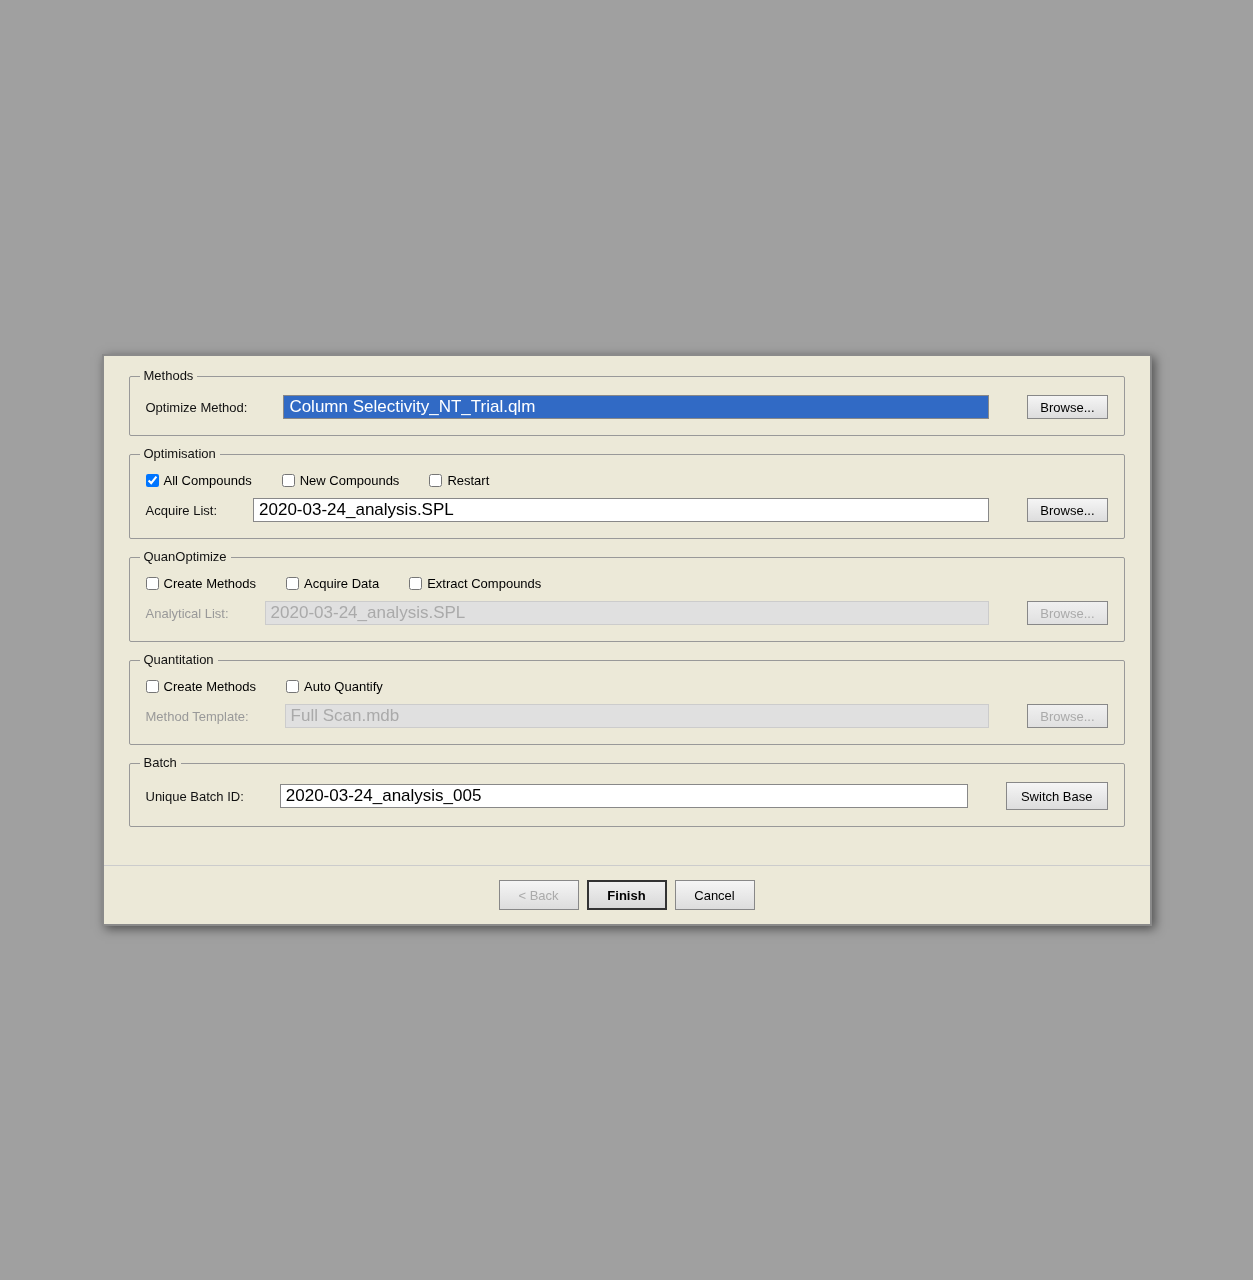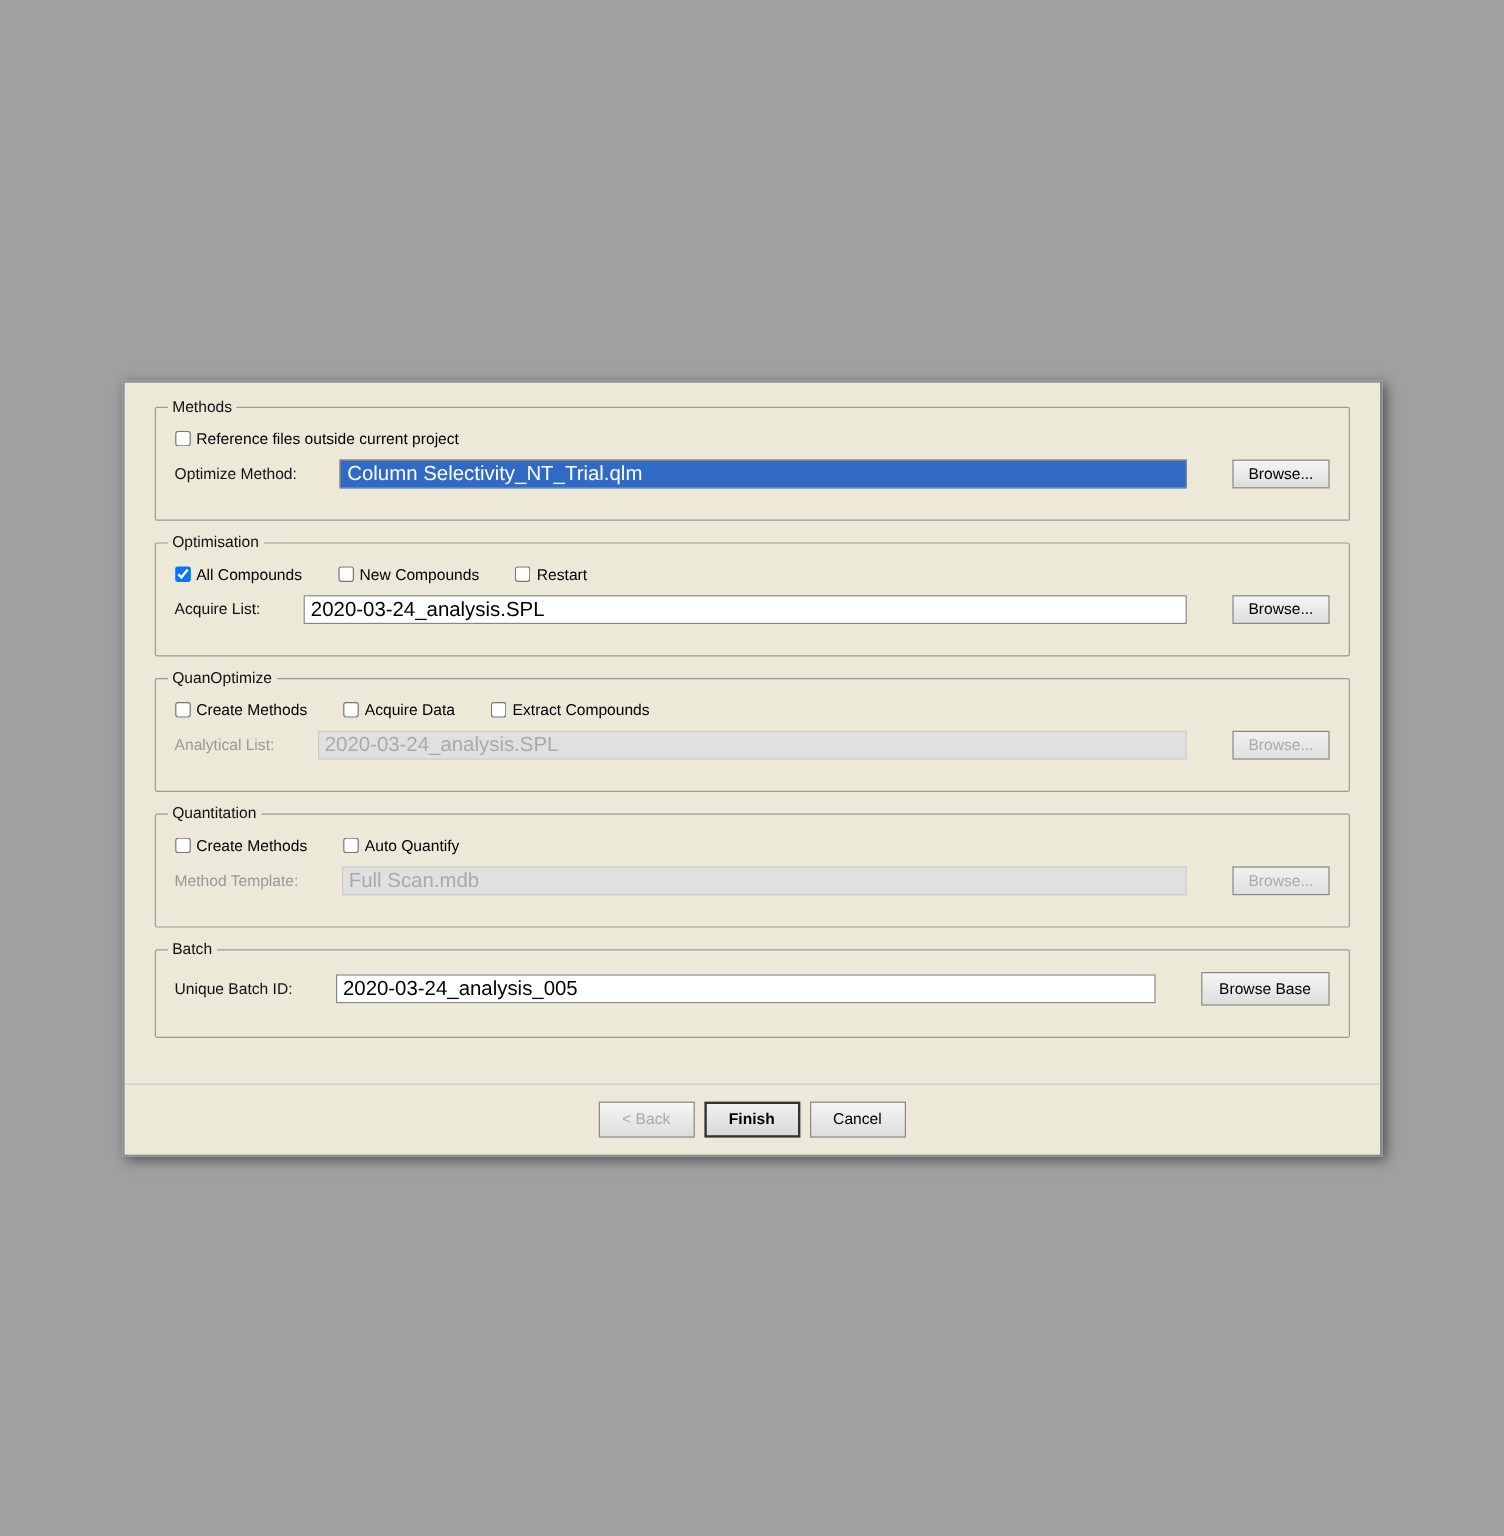--- a/index.html
+++ b/index.html
@@ -57,21 +57,21 @@
 
     .dialog-body {
       padding: 20px 25px;
       background: #ece9d8;
     }
 
     .section-group {
       border: 1px solid #999;
       border-radius: 2px;
       margin-bottom: 18px;
-      padding: 12px 16px 26px 16px;
+      padding: 12px 16px 16px 16px;
       background: #ece9d8;
       position: relative;
     }
 
     .section-legend {
       position: absolute;
       top: -9px;
       left: 10px;
       background: #ece9d8;
       padding: 0 4px;
@@ -211,26 +211,20 @@
 <body>
 
 <div class="dialog-window">
 
 
   <div class="dialog-body">
 
     <div class="section-group">
       <span class="section-legend">Methods</span>
       <div class="section-content">
-        <div class="row">
-          <label class="checkbox-label">
-            <input type="checkbox" style="">
-            <span>Reference files outside current project</span>
-          </label>
-        </div>
         <div class="row field-row">
           <span class="field-label">Optimize Method:</span>
           <input type="text" class="text-input highlighted" value="Column Selectivity_NT_Trial.qlm" style="">
           <button class="browse-btn">Browse...</button>
         </div>
       </div>
     </div>
 
     <div class="section-group">
       <span class="section-legend">Optimisation</span>
@@ -302,21 +296,21 @@
         </div>
       </div>
     </div>
 
     <div class="section-group">
       <span class="section-legend">Batch</span>
       <div class="section-content">
         <div class="row field-row">
           <span class="field-label">Unique Batch ID:</span>
           <input type="text" class="text-input" value="2020-03-24_analysis_005" style="">
-          <button class="switch-base-btn">Browse Base</button>
+          <button class="switch-base-btn">Switch Base</button>
         </div>
       </div>
     </div>
 
   </div>
 
   <div class="dialog-footer">
     <button class="footer-btn" disabled="">&lt; Back</button>
     <button class="footer-btn default">Finish</button>
     <button class="footer-btn">Cancel</button>

